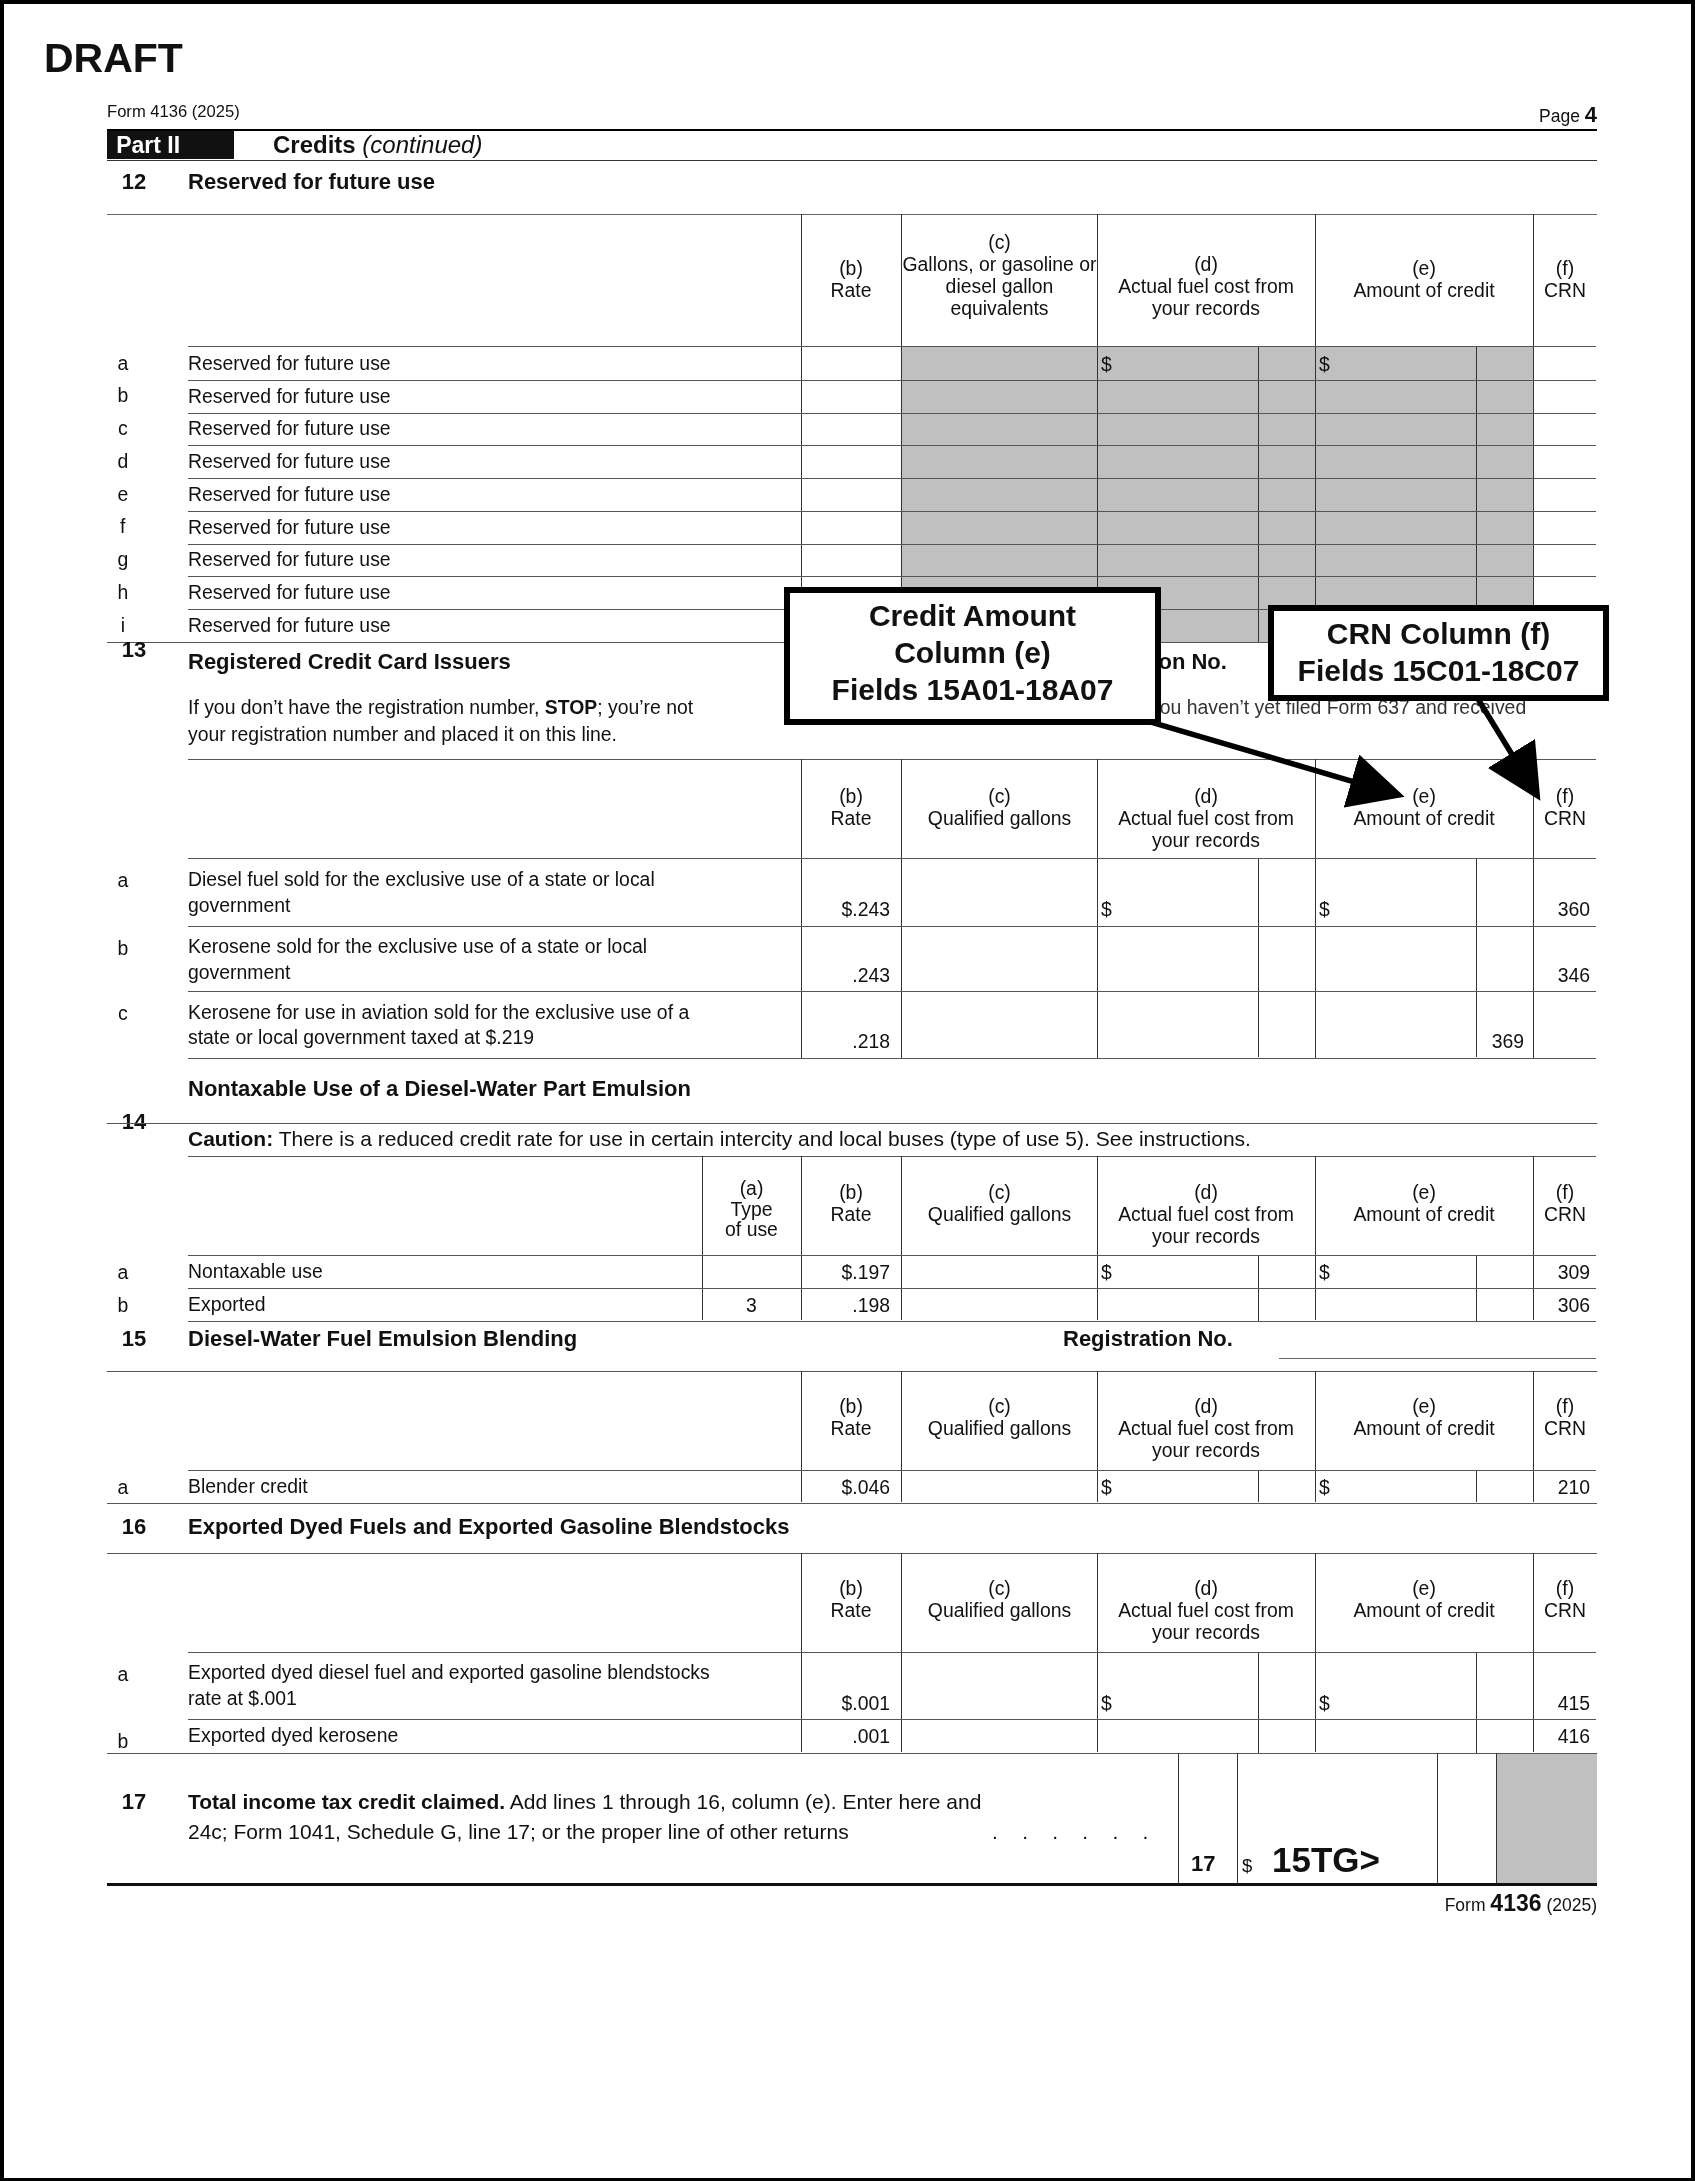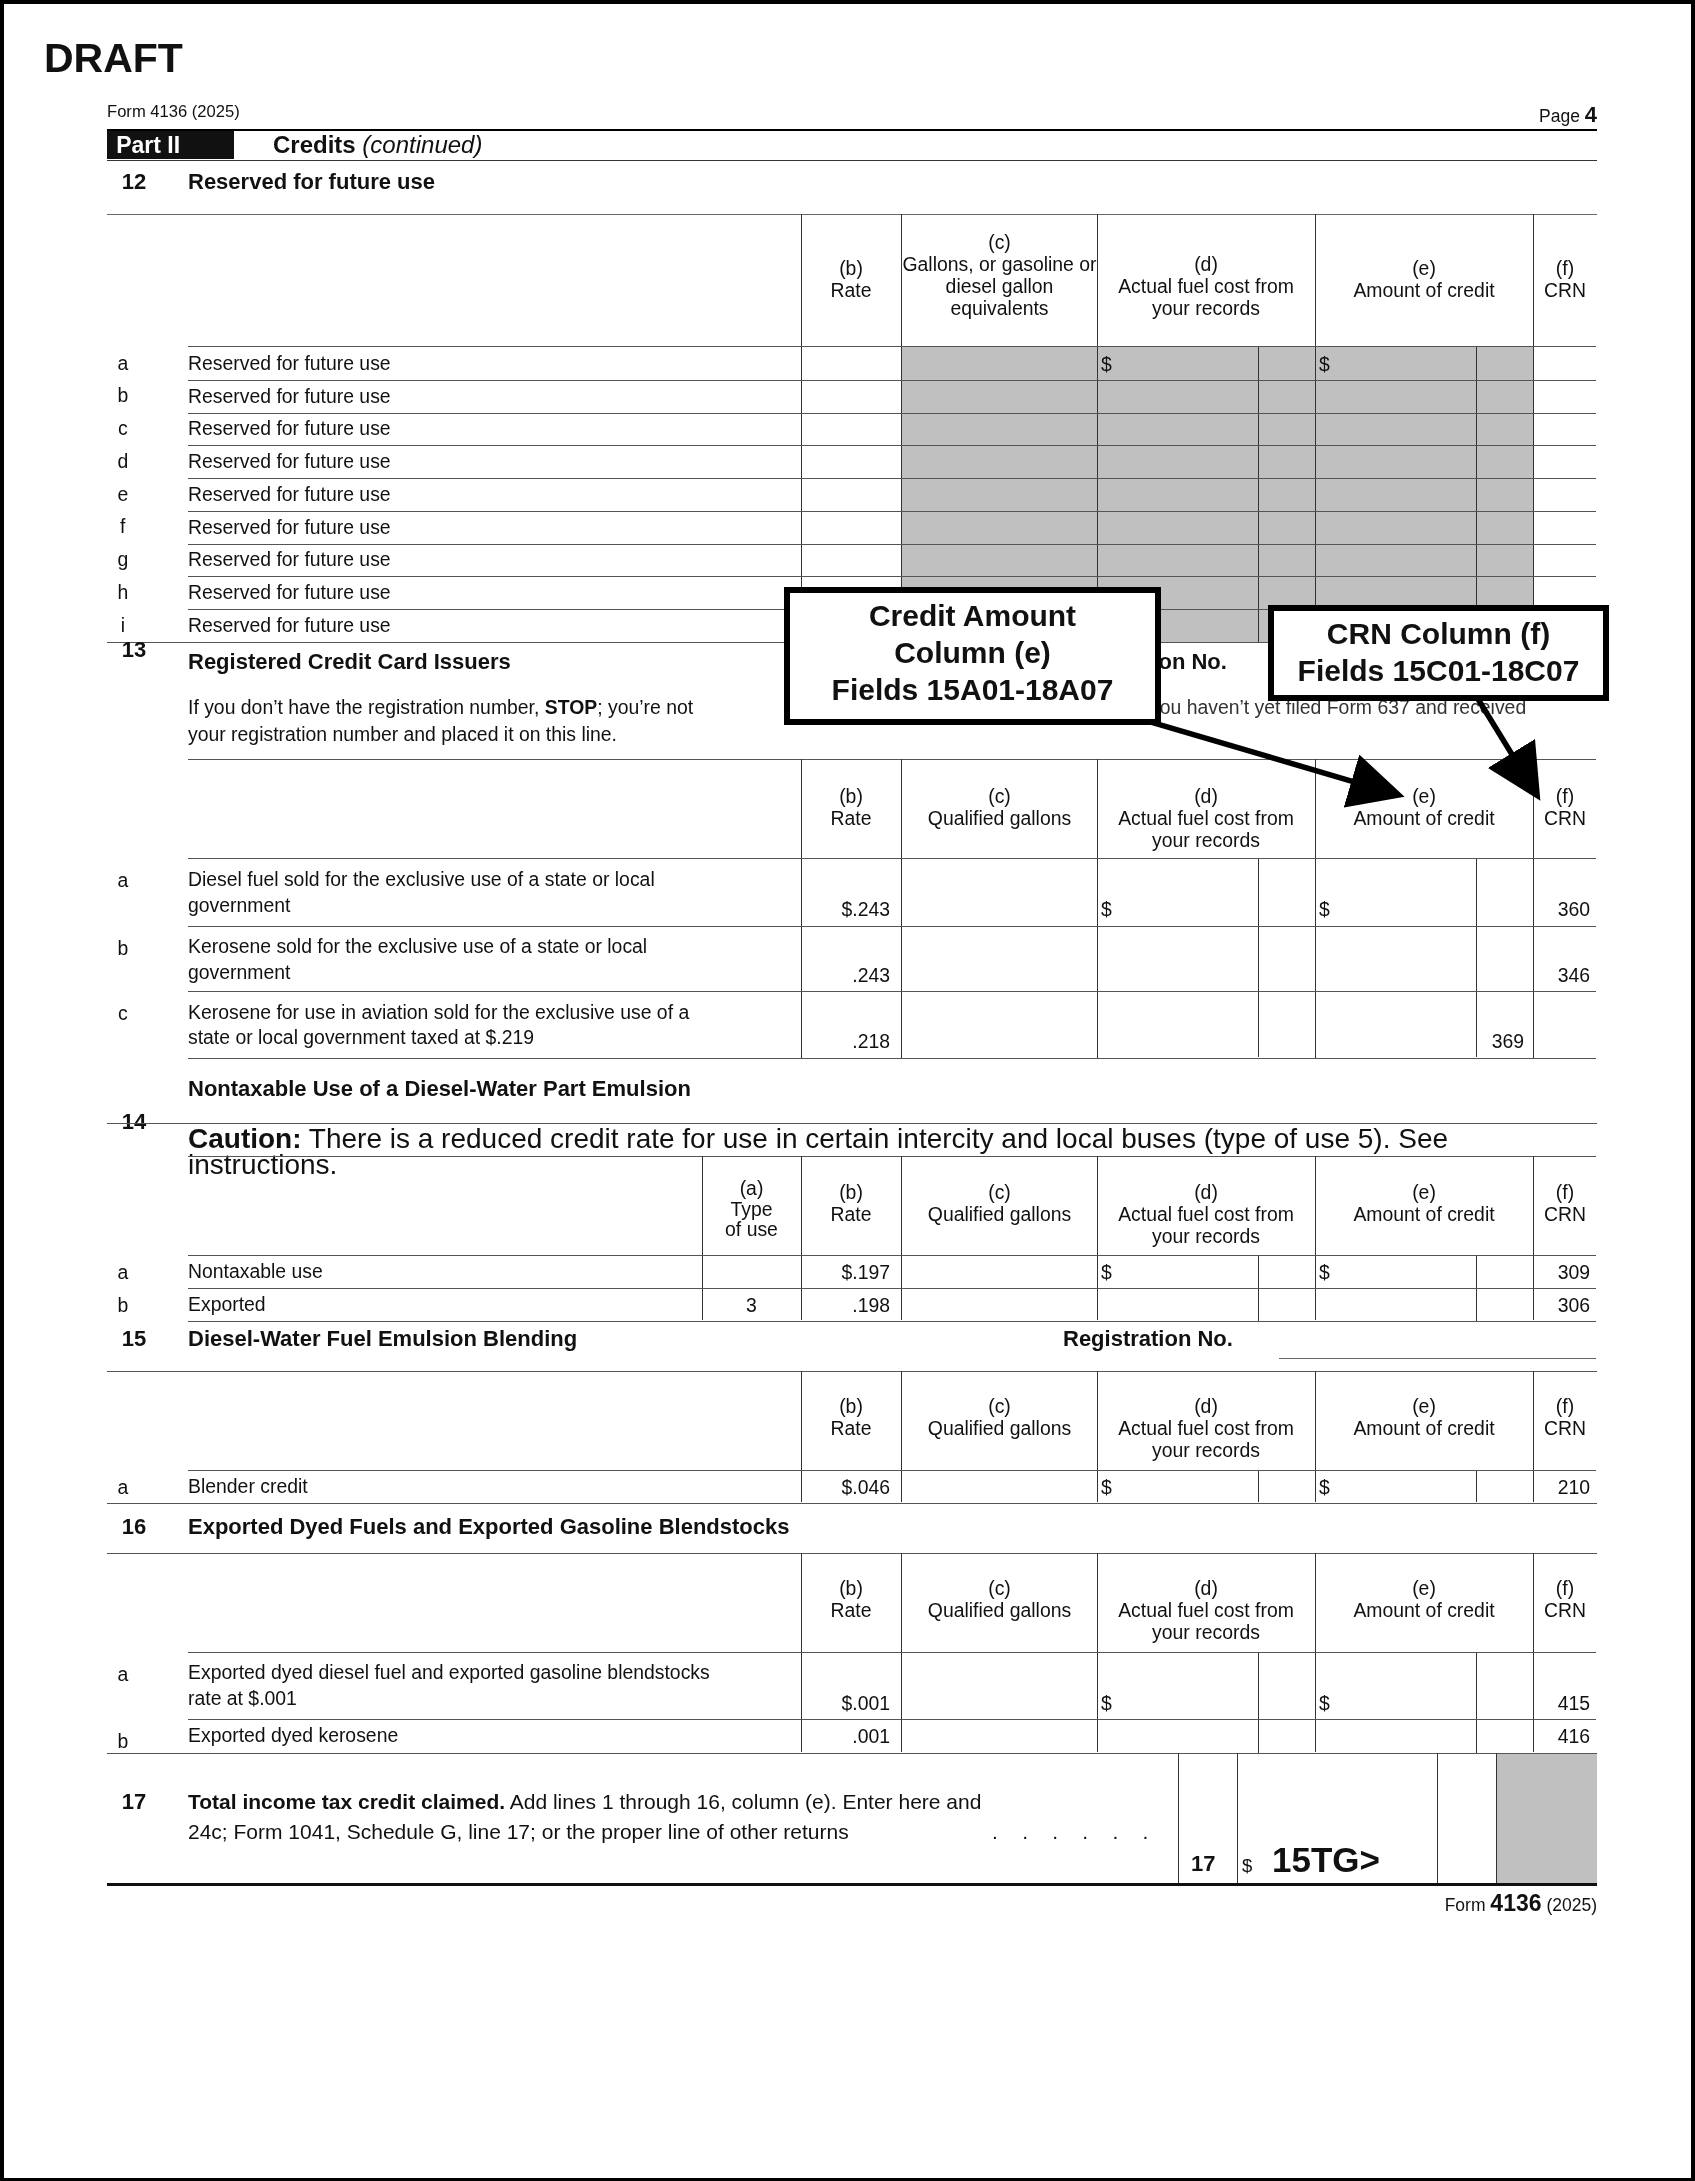--- a/index.html
+++ b/index.html
@@ -191,21 +191,21 @@
       <div class="cell-val" style="left:1360px; width:57px; top:1030px;">369</div>
       <div style="position:absolute; left:795px; top:992px; width:195px; height:65px;"></div>
       <div style="position:absolute; left:991px; top:992px; width:159px; height:65px;"></div>
       <div style="position:absolute; left:1209px; top:992px; width:159px; height:65px;"></div>
       <div class="hline" style="left:81px; top:1058px; width:1408px;"></div>
     </div>
 
   <div class="line-num" style="left:14.8px; top:1109px;">14</div>
   <div class="line-title" style="left:81px; top:1076px;">Nontaxable Use of a Diesel-Water Part Emulsion</div>
   <div class="hline" style="left:0; top:1123px; width:1490px;"></div>
-  <div class="note" style="left:81px; top:1126px; font-size:28px;"><b>Caution:</b> <span>There is a reduced credit rate for use in certain intercity and local buses (type of use 5). See instructions.</span></div>
+  <div class="note" style="left:81px; top:1126px; font-size:21px;"><b>Caution:</b> <span>There is a reduced credit rate for use in certain intercity and local buses (type of use 5). See instructions.</span></div>
   <div class="hline" style="left:81px; top:1156px; width:1408px;"></div>
 
   <div class="colhdr" style="left:595px; top:1177px; width:99px;">
       <div>(a)</div>
       <div style="width:55px;margin:0 auto;line-height:20px;">Type of use</div>
     </div>
   <div class="colhdr" style="left:694px; top:1181px; width:100px;">
       <div>(b)</div>
       <div>Rate</div>
     </div>

